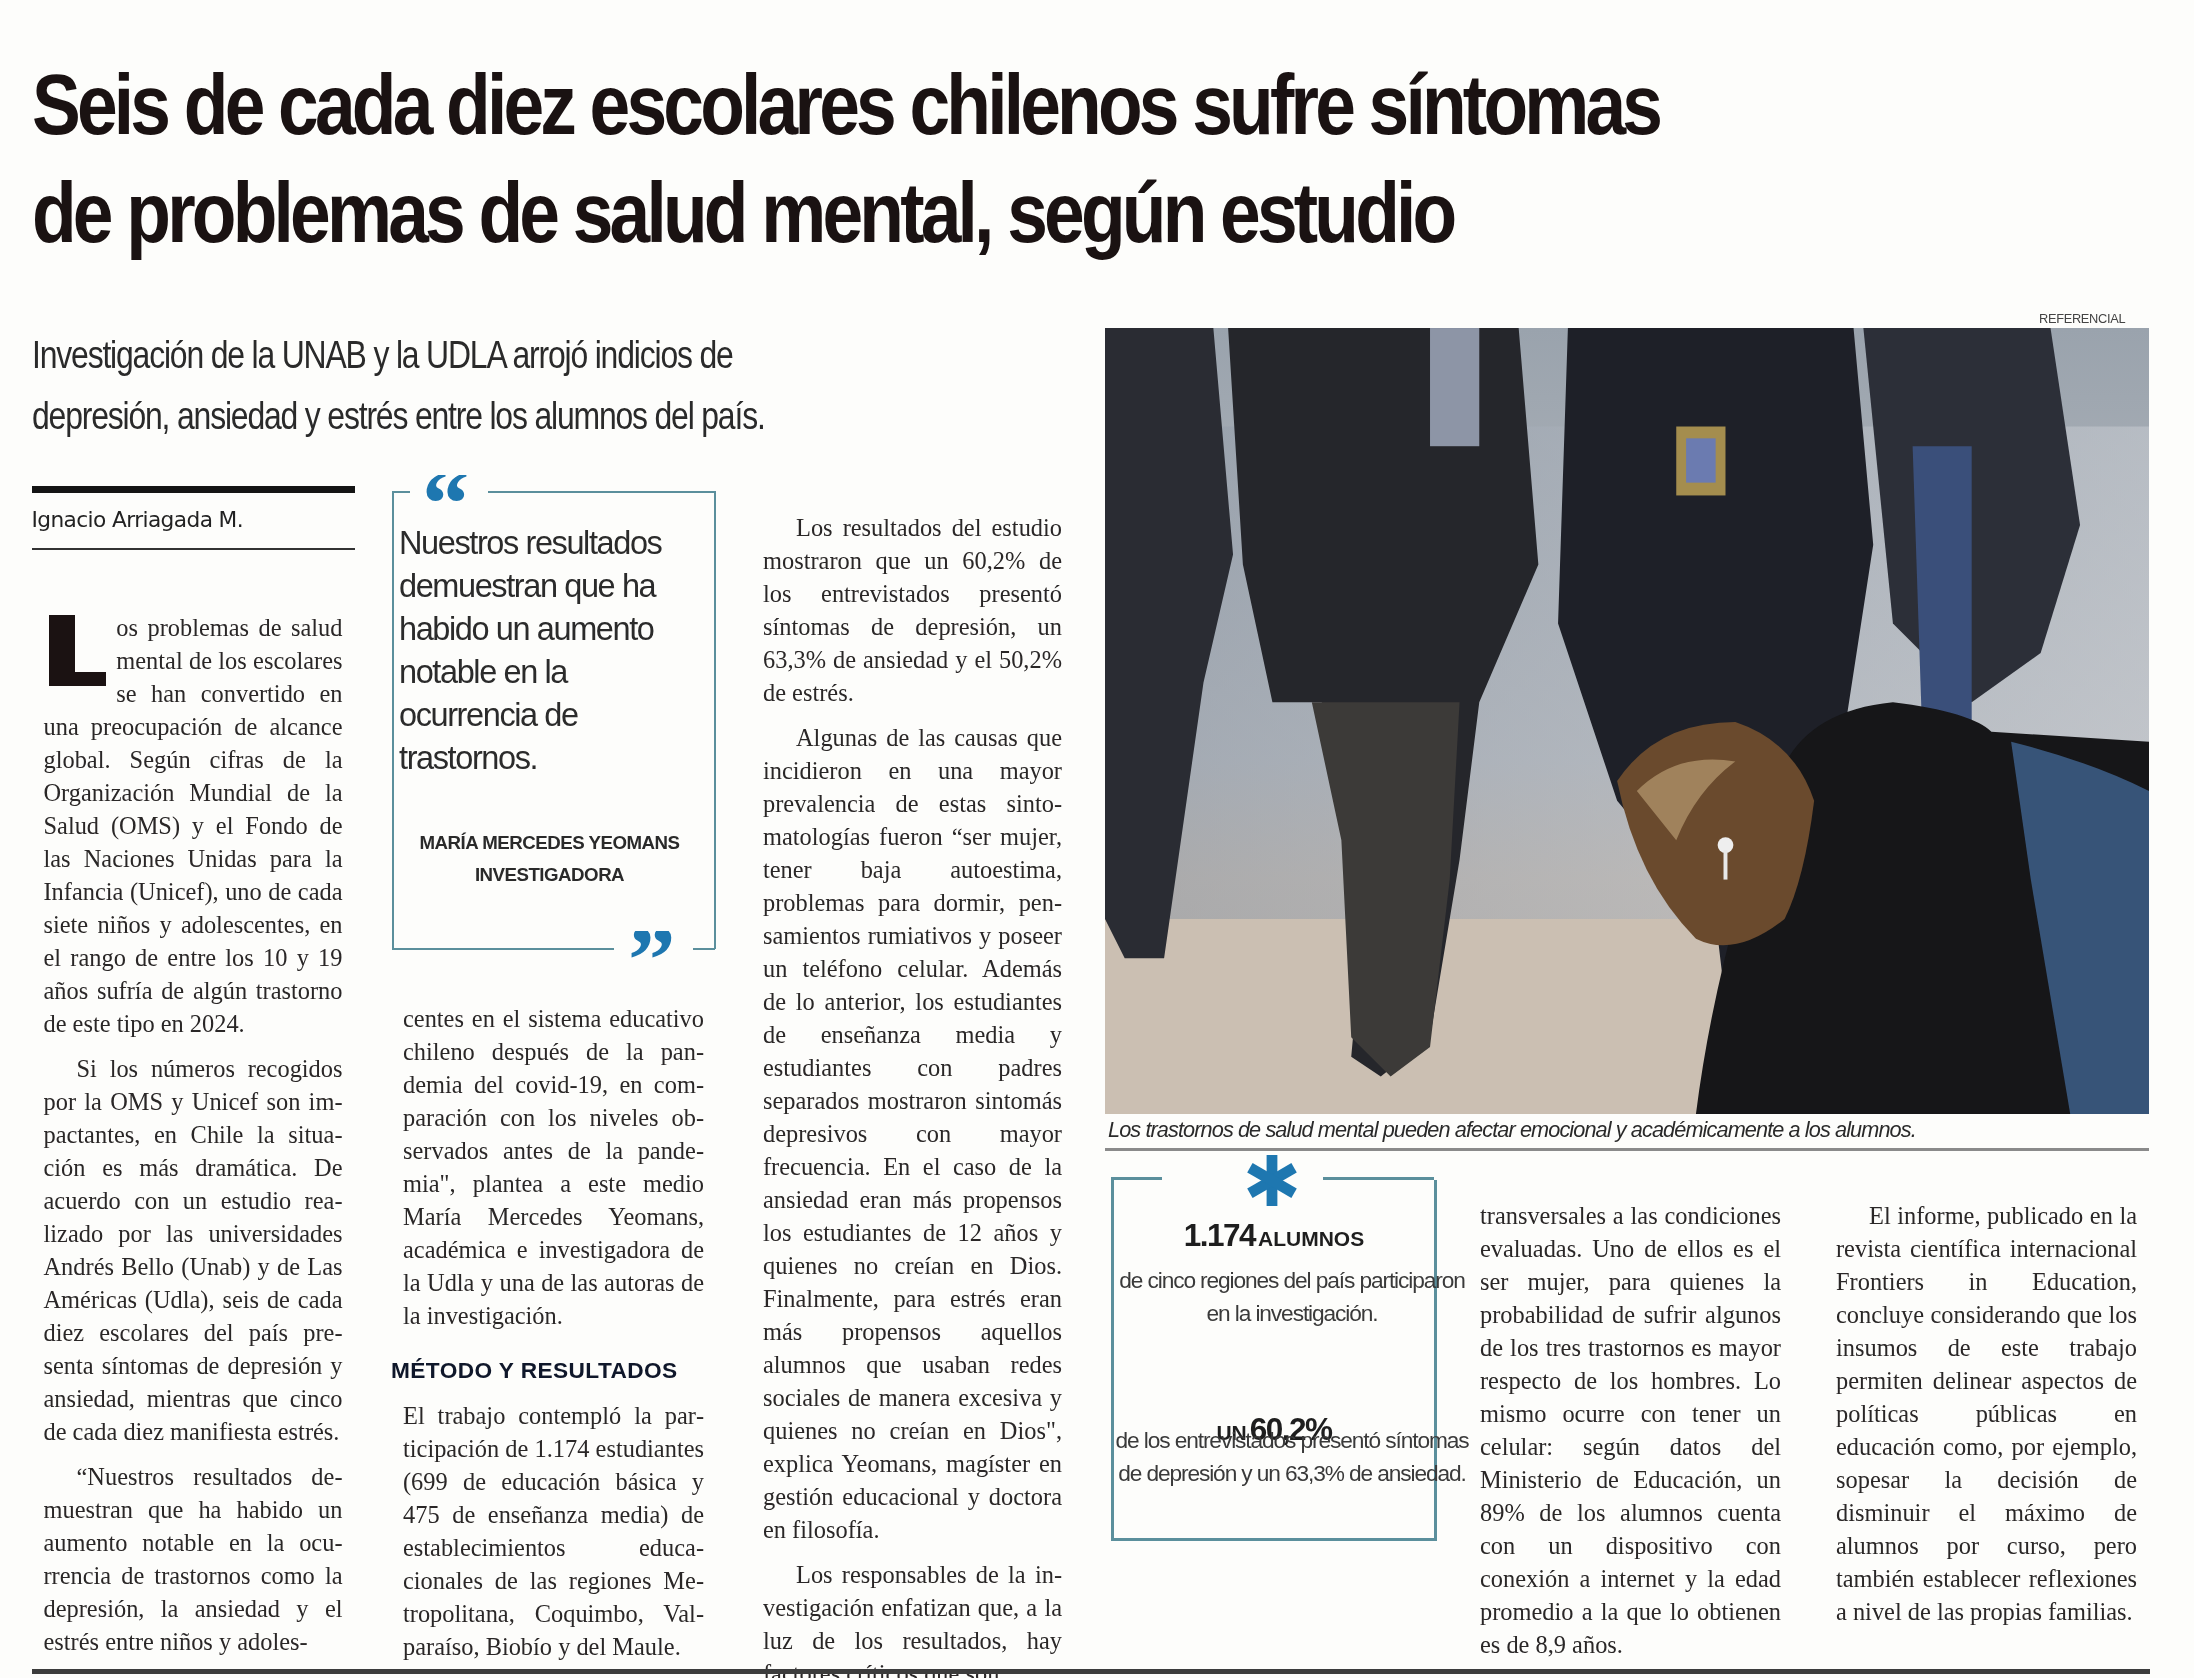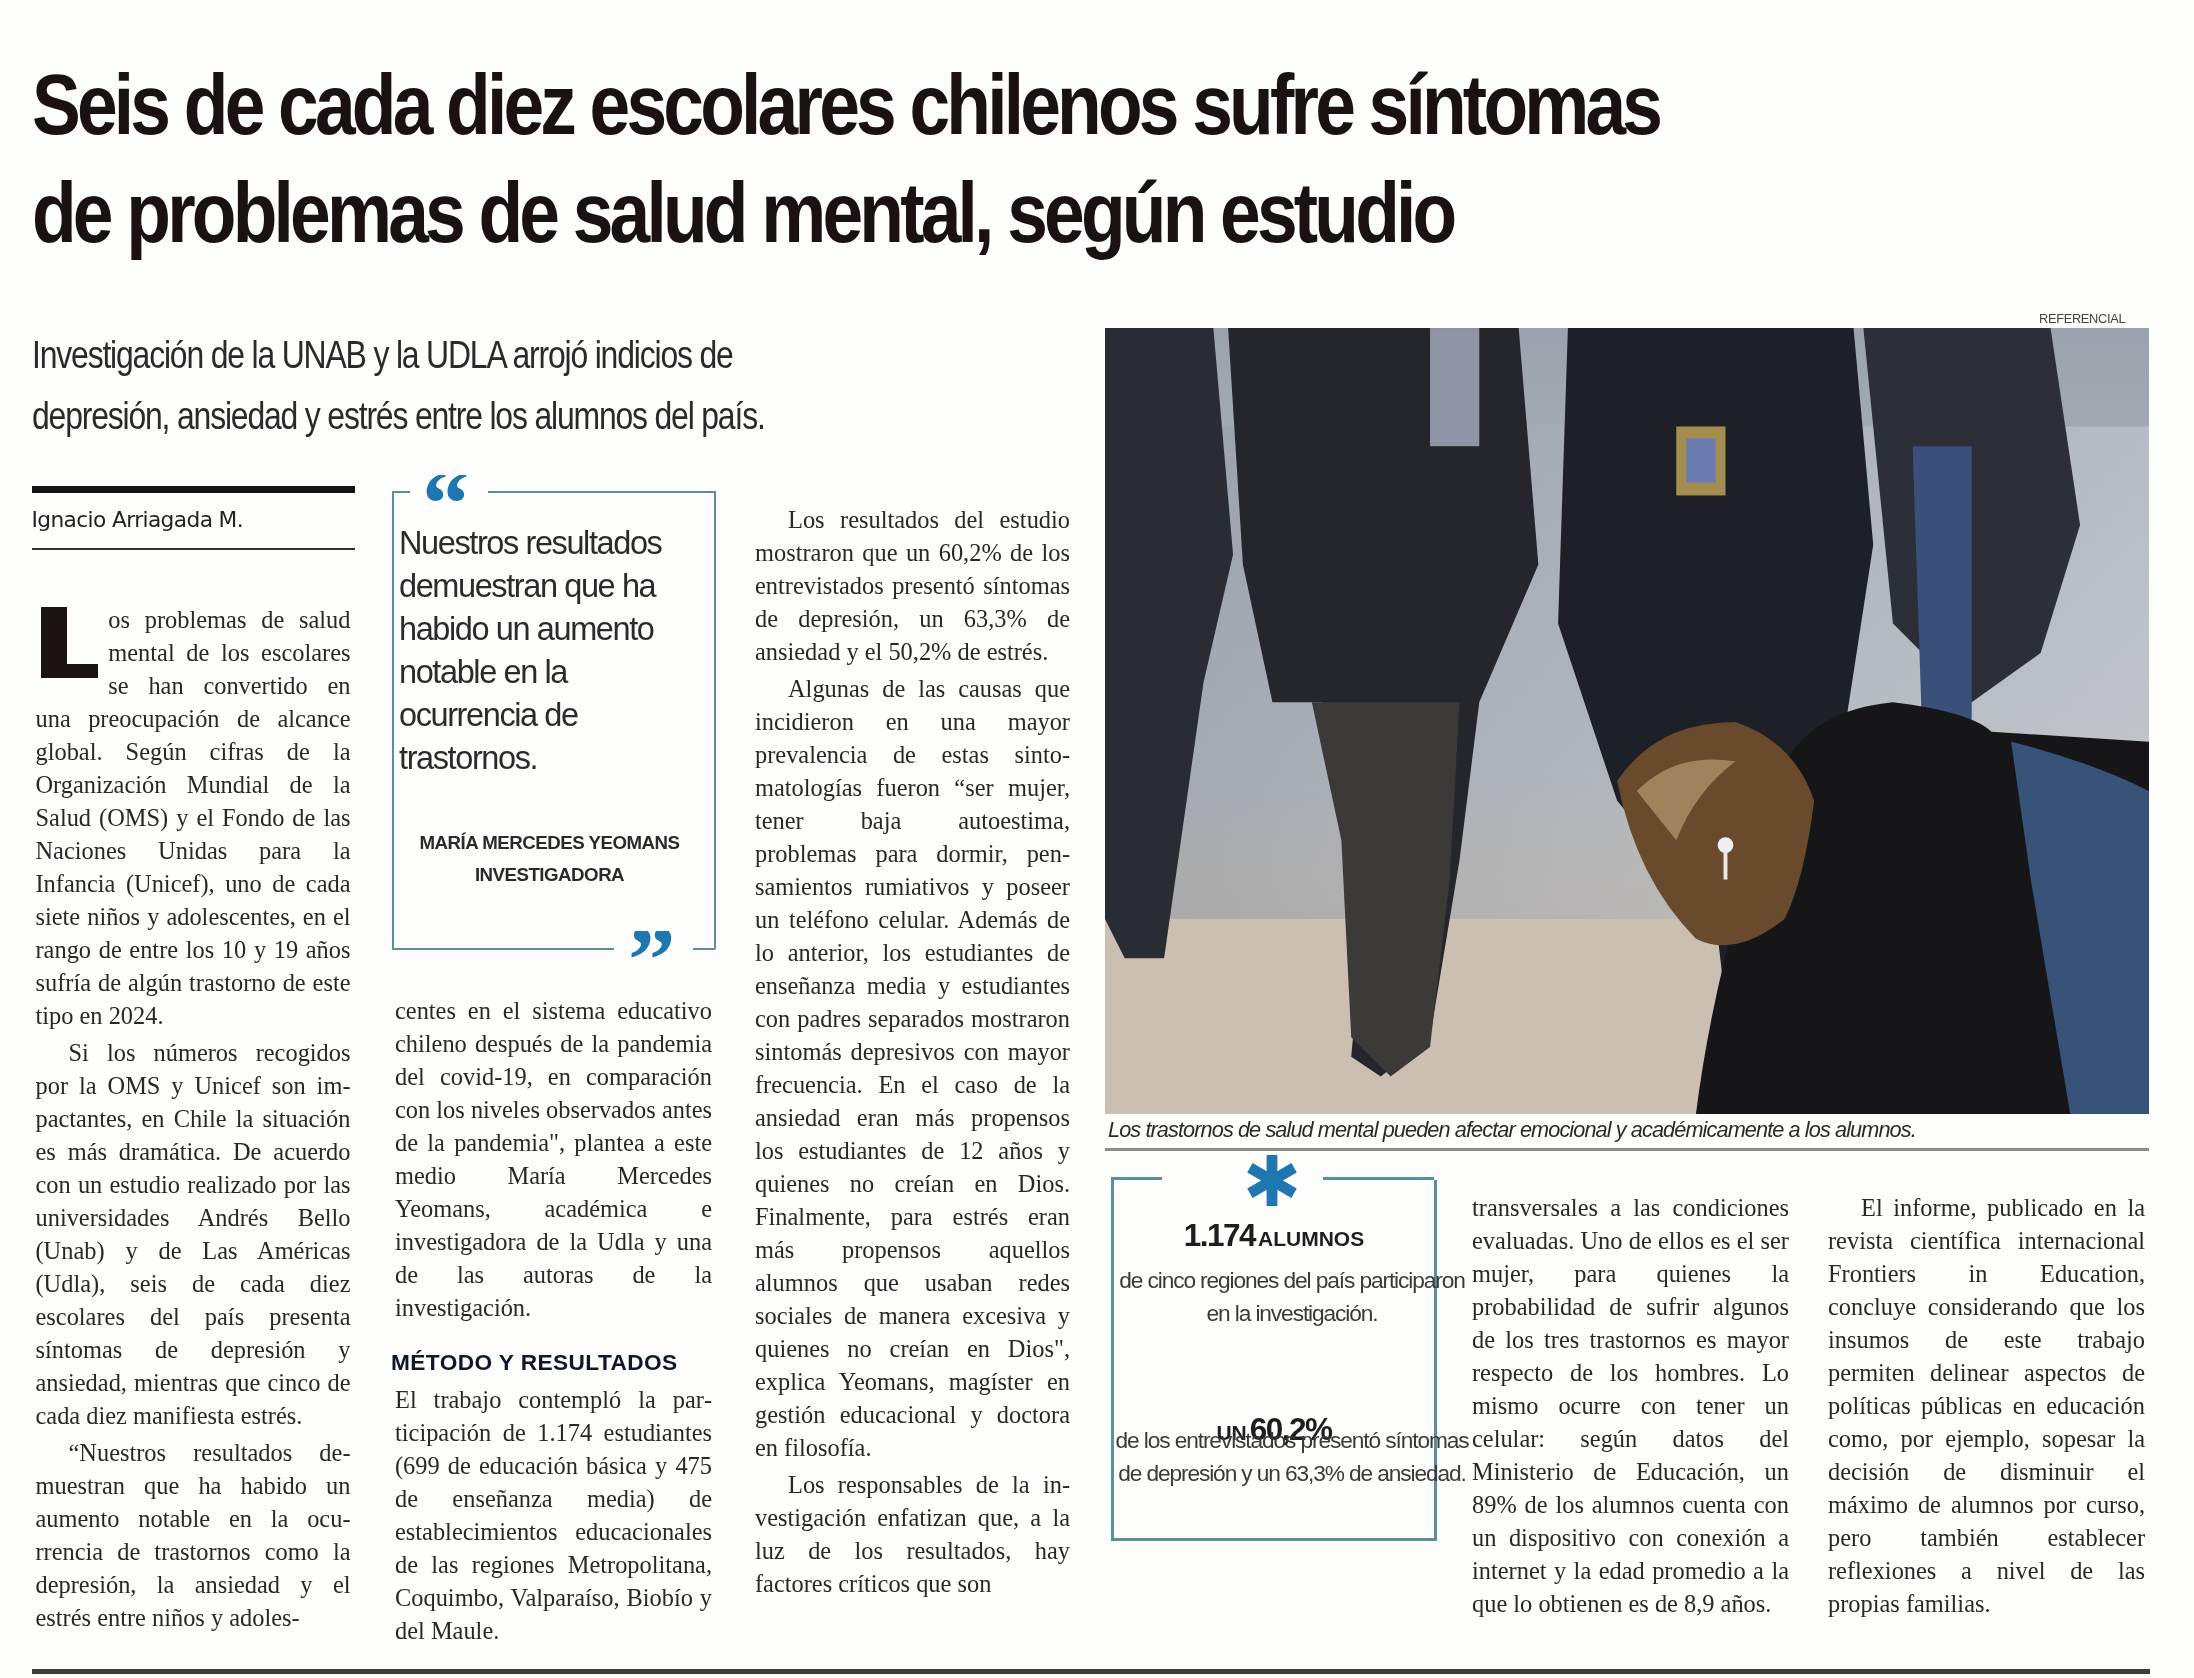--- a/index.html
+++ b/index.html
@@ -9,21 +9,21 @@
   .headline { left: 31.5px; top: 51px; width: 2147px; margin: 0;
     font-family: "Liberation Sans", sans-serif; font-weight: 700; font-size: 85px;
     line-height: 108px; letter-spacing: -4.4px; color: #1a1212; transform: scaleX(0.86); transform-origin: left top; width: 2463px; }
 
   .deck { left: 31.5px; top: 325px; margin: 0;
     font-family: "Liberation Sans", sans-serif; font-size: 38px; line-height: 61px; color: #2a2a2a;
     letter-spacing: -1.4px; transform: scaleX(0.84); transform-origin: left top; width: 1182px; }
 
   .body-text { font-family: "Liberation Serif", serif; font-size: 24.4px; line-height: 33px; color: #2a2727;
     text-align: justify; hyphens: manual; }
-  .body-text p { margin: 4px; text-indent: 33px; }
+  .body-text p { margin: 12px; text-indent: 33px; }
   .body-text p.noindent { text-indent: 0; }
 
   .col1 { left: 31.5px; top: 599px; width: 323px; }
   .col2 { left: 391px; top: 990px; width: 325px; }
   .col3 { left: 751px; top: 499px; width: 323px; }
   .col4 { left: 1468px; top: 1187px; width: 325px; }
   .col5 { left: 1824px; top: 1187px; width: 325px; }
 
   .byline-top { left: 31.5px; top: 486px; width: 323px; height: 6.9px; background: #141414; }
   .byline { left: 31.5px; top: 507px; font-family: "DejaVu Sans", sans-serif; font-size: 21.7px; color: #222; letter-spacing: -0.6px; }

